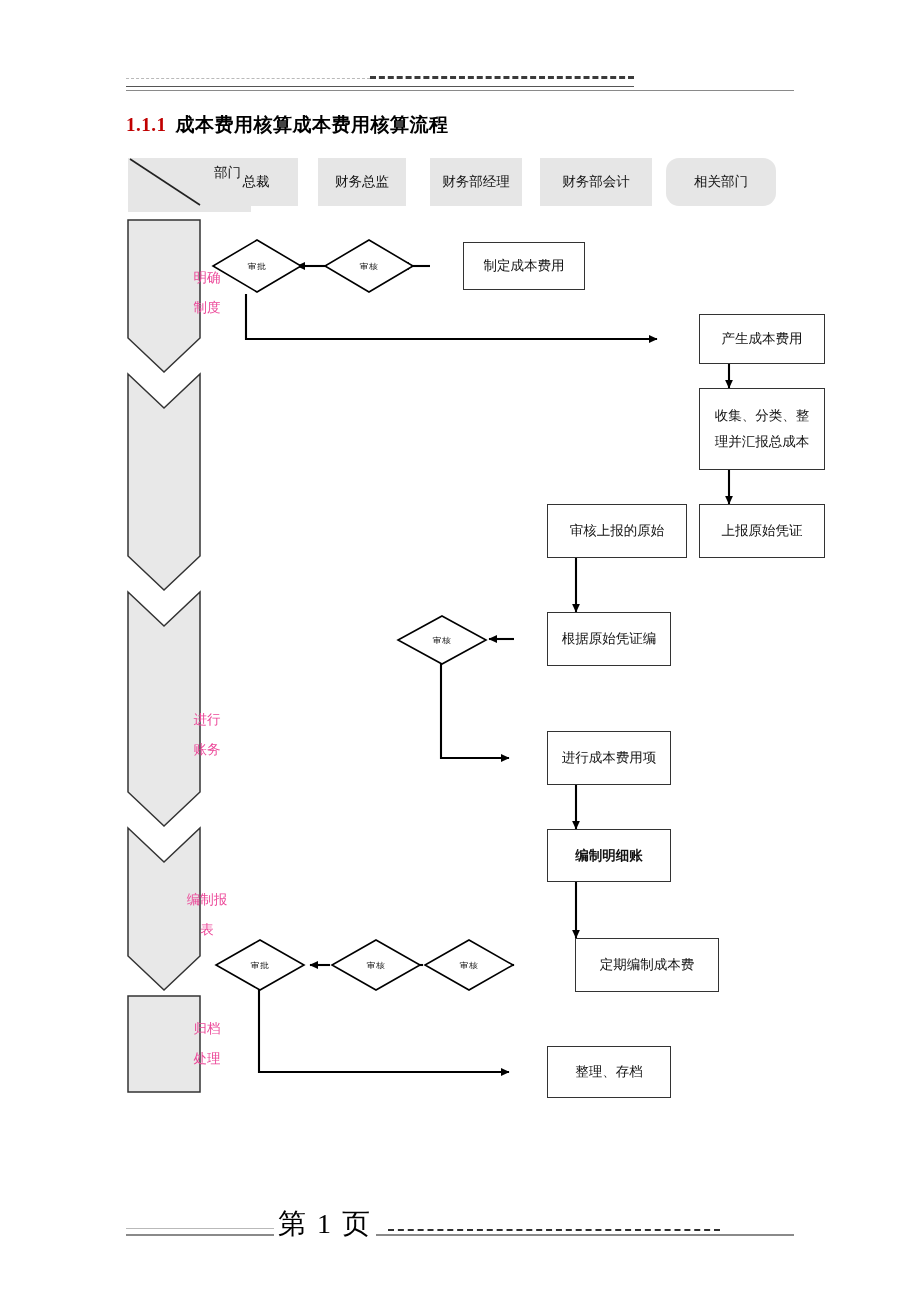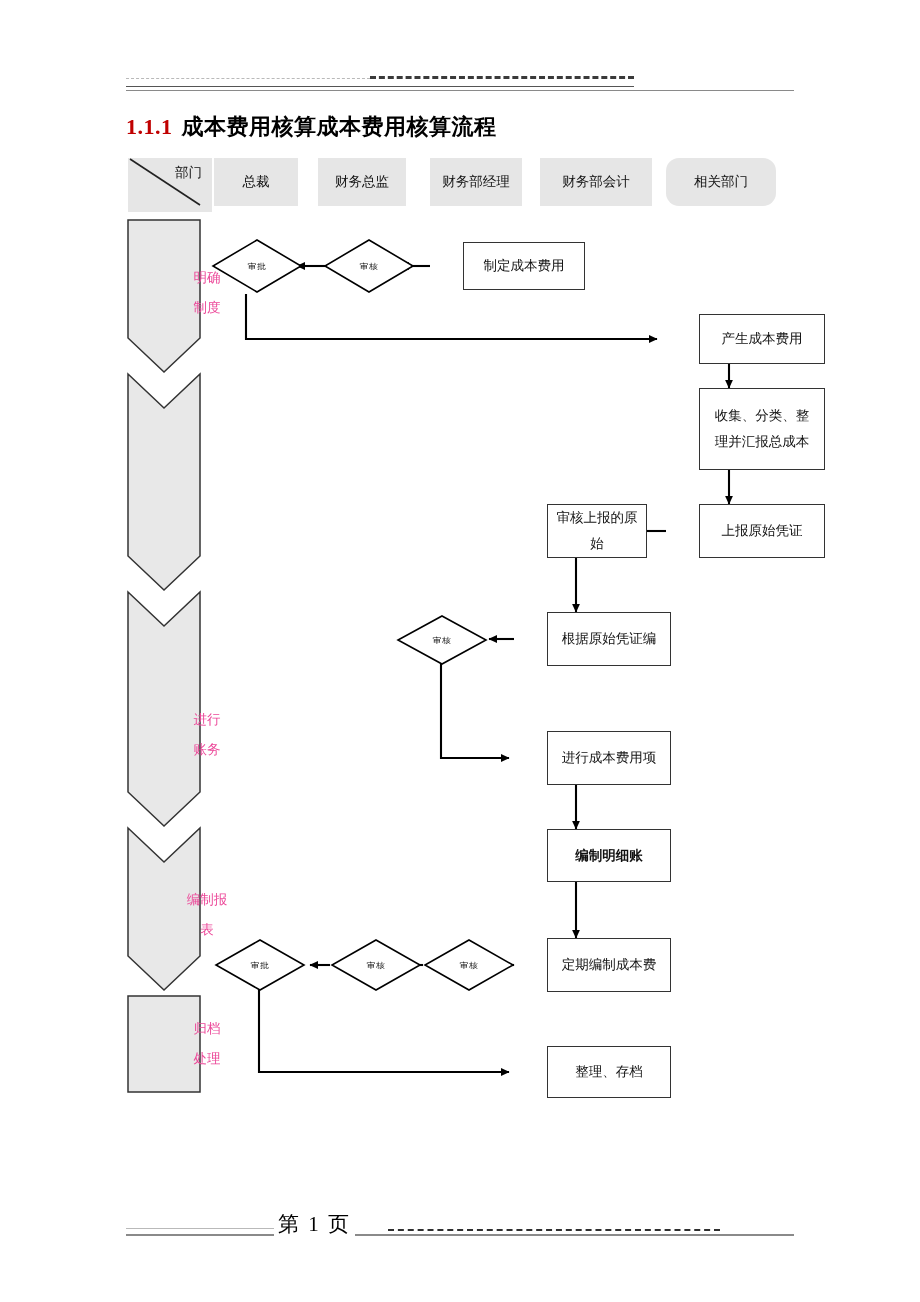--- a/index.html
+++ b/index.html
@@ -80,42 +80,42 @@
     left: 0;
     top: 26px;
     width: 668px;
     height: 0;
     border-top: 2px solid #8a8a8a;
   }
   .ftr-pagebox {
     position: absolute;
     left: 148px;
     top: 2px;
-    font-size: 21px;
+    font-size: 28px;
     letter-spacing: 2px;
     background: #fff;
     padding: 0 4px;
     line-height: 28px;
     white-space: nowrap;
   }
   .ftr-dash-right {
     position: absolute;
     left: 262px;
     top: 21px;
     width: 332px;
     height: 0;
     border-top: 2px dashed #2f2f2f;
   }
 
   
   .title {
     position: absolute;
     left: 126px;
     top: 112px;
-    font-size: 22px;
+    font-size: 19px;
     font-weight: bold;
     white-space: nowrap;
     letter-spacing: 0.5px;
   }
   .title .num { color: #c00000; margin-right: 9px; }
 
   
   .hdr-cell {
     position: absolute;
     background: #e6e6e6;
@@ -195,21 +195,21 @@
     <div class="hdr-dash-light"></div>
     <div class="hdr-dash-dark"></div>
     <div class="hdr-line-1"></div>
     <div class="hdr-line-2"></div>
   </div>
 
   <div class="title">
     <span class="num">1.1.1</span><span>成本费用核算成本费用核算流程</span>
   </div>
 
-  <div class="hdr-cell first" style="left:128px; top:158px; width:74px;">
+  <div class="hdr-cell first" style="left:128px; top:158px; width:74px;padding-left:39px;">
     <svg class="hdr-diag" width="74" height="48">
       <line x1="2" y1="1" x2="72" y2="47" stroke="#222" stroke-width="1.6"></line>
     </svg>
     <span style="position:relative;z-index:2;">部门</span>
   </div>
   <div class="hdr-cell" style="left:214px; top:158px; width:84px;">
     <span>总裁</span>
   </div>
   <div class="hdr-cell" style="left:318px; top:158px; width:88px;align-items:center;">
     <span>财务总监</span>
@@ -304,37 +304,37 @@
 
   <div class="node" style="left:666px; top:388px; width:126px; height:82px; flex-direction:column;">
     <span class="txt">收集、分类、整</span>
     <span class="txt">理并汇报总成本</span>
   </div>
 
   <div class="node" style="left:666px; top:504px; width:126px; height:54px;">
     <span class="txt">上报原始凭证</span>
   </div>
 
-  <div class="node" style="left:514px; top:504px; width:100px; height:54px;">
+  <div class="node" style="left:514px; top:504px; width:140px; height:54px;">
     <span class="txt">审核上报的原始</span>
   </div>
 
   <div class="node" style="left:514px; top:612px; width:124px; height:54px;">
     <span class="txt">根据原始凭证编</span>
   </div>
 
   <div class="node" style="left:514px; top:731px; width:124px; height:54px;">
     <span class="txt">进行成本费用项</span>
   </div>
 
   <div class="node" style="left:514px; top:829px; width:124px; height:53px;font-weight:bold;">
     <span class="txt">编制明细账</span>
   </div>
 
-  <div class="node" style="left:514px; top:938px; width:124px; height:54px;">
+  <div class="node" style="left:542px; top:938px; width:144px; height:54px;">
     <span class="txt">定期编制成本费</span>
   </div>
 
   <div class="node" style="left:514px; top:1046px; width:124px; height:52px;">
     <span class="txt">整理、存档</span>
   </div>
 
   <div class="diamond" style="left:211px; top:238px; width:92px; height:56px;">
     <svg width="92" height="56">
         <polygon points="46,2 90,28 46,54 2,28" fill="#fff" stroke="#000" stroke-width="1.6"></polygon>

